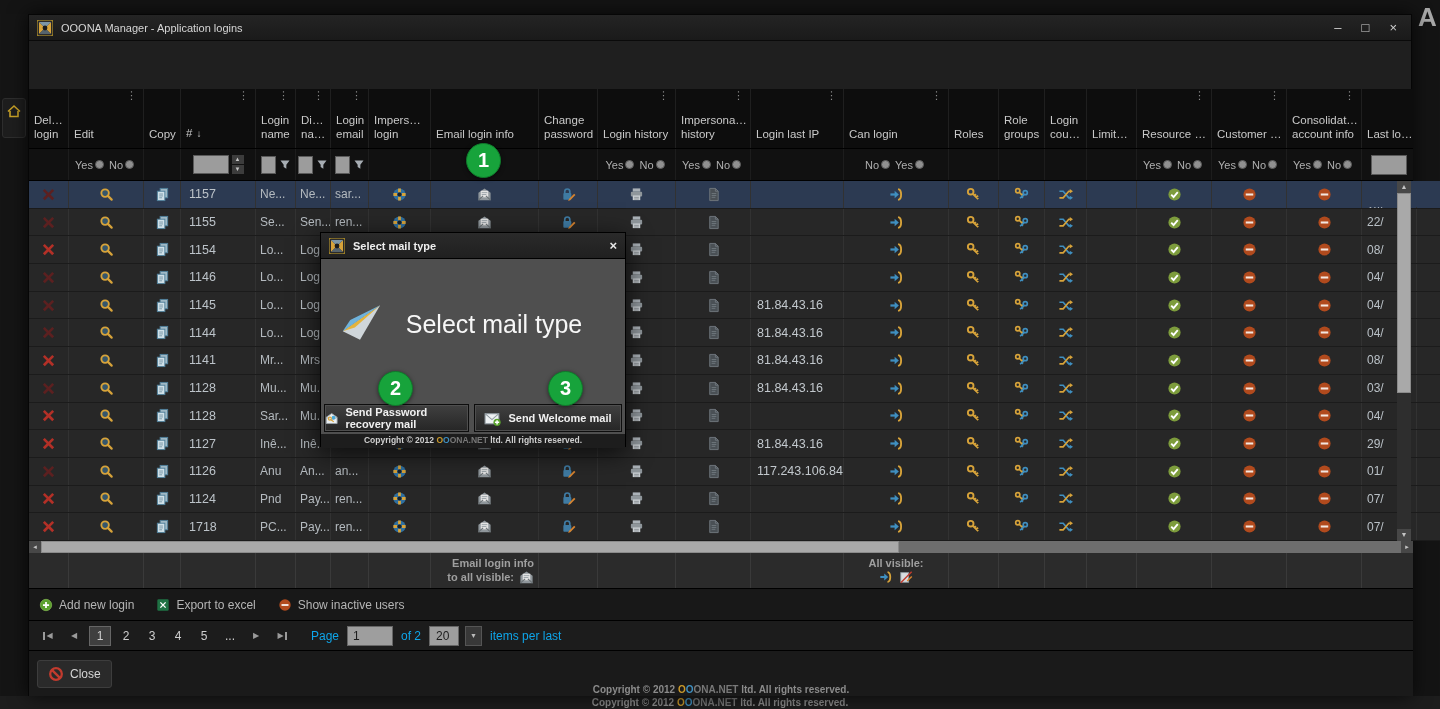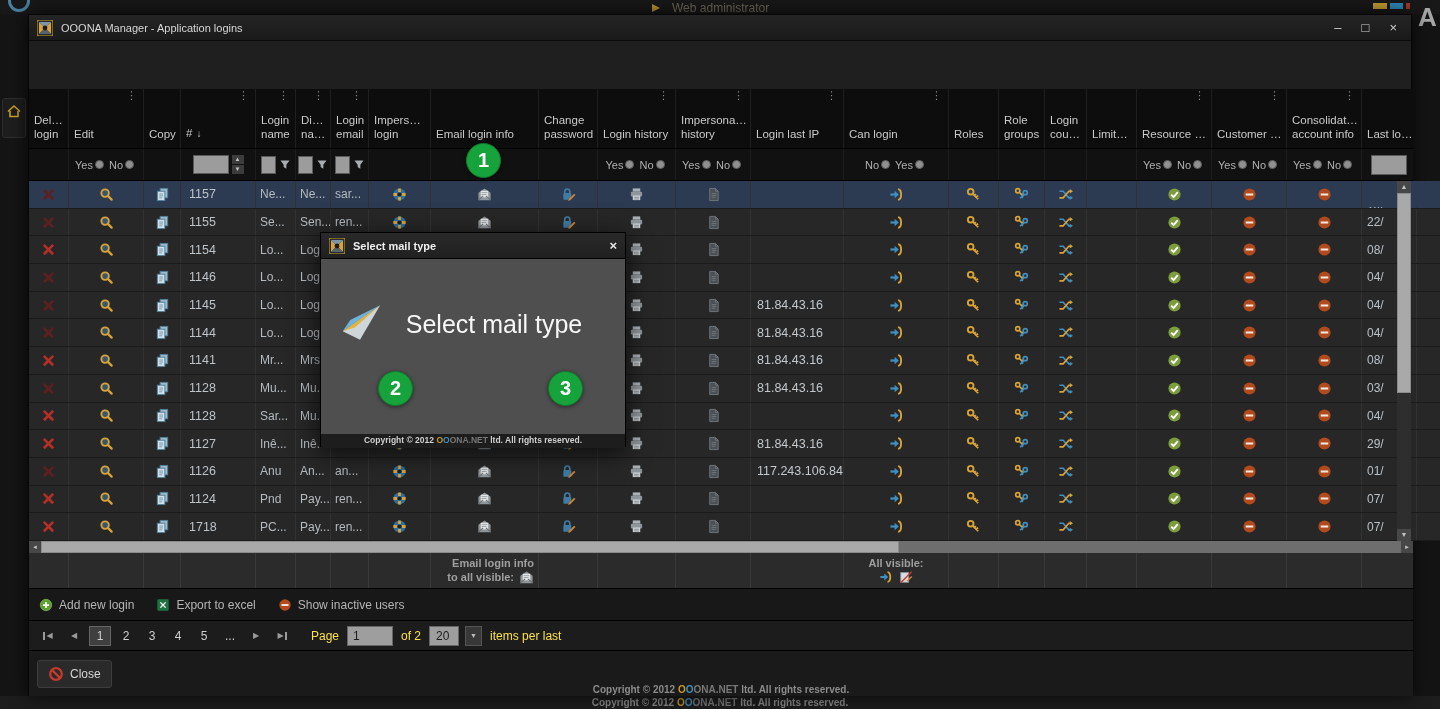--- a/index.html
+++ b/index.html
@@ -84,21 +84,21 @@
   
   .toolbar{position:absolute;left:0;top:574px;width:1384px;height:32px;background:#181818;border-bottom:1px solid #000;display:flex;align-items:center;gap:22px;padding-left:10px}
   .tbi{display:flex;align-items:center;gap:6px;color:#b5b5b5;font-size:12px;cursor:default}
 
   
   .pager{position:absolute;left:0;top:606px;width:1384px;height:30px;background:#1c1c1c;border-bottom:1px solid #000;display:flex;align-items:center;gap:4px;padding:0 8px}
   .pgbtn{width:22px;height:20px;display:flex;align-items:center;justify-content:center;color:#9a9a9a;font-size:8px;gap:1px}
   .pgbtn .bar{display:inline-block;width:2px;height:8px;background:#9a9a9a}
   .pgn{min-width:22px;height:20px;display:flex;align-items:center;justify-content:center;color:#cfcfcf;font-size:12px;padding:0 3px}
   .pgn.active{background:#3f3f3f;border:1px solid #666}
-  .pglabel{color:#fde047;font-size:12px;margin:0 4px}
+  .pglabel{color:#0ea5e9;font-size:12px;margin:0 4px}
   .pginput{width:46px;height:20px;background:#9e9e9e;border:1px solid #666;color:#1c1c1c;font-size:12px;padding:0 5px;font-family:"Liberation Sans",sans-serif}
   .pgsize{width:30px;height:20px;background:#9e9e9e;border:1px solid #666;color:#1c1c1c;font-size:12px;display:flex;align-items:center;padding-left:6px}
   .pgdrop{width:17px;height:20px;background:#383838;border:1px solid #555;color:#bbb;font-size:7px;display:flex;align-items:center;justify-content:center;margin-left:2px}
   .pgright{margin-left:auto;display:flex;align-items:center;gap:8px}
   .pgrange{color:#a5a5a5;font-size:12px;margin-right:6px}
   .roundbtn{width:25px;height:25px;border-radius:50%;background:#272727;border:1px solid #3f3f3f;display:flex;align-items:center;justify-content:center}
 
   
   .bottombar{position:absolute;left:0;top:636px;width:1384px;height:45px;background:#1a1a1a}
   .close-btn{position:absolute;left:8px;top:9px;height:28px;background:#2a2a2a;border:1px solid #3d3d3d;border-radius:3px;display:flex;align-items:center;gap:6px;padding:0 10px}
@@ -269,28 +269,20 @@
       </symbol>
     <symbol id="i-home" viewBox="0 0 16 16">
         <path d="M2 8.5L8 3l6 5.5" fill="none" stroke="#c9a227" stroke-width="1.6"></path>
         <path d="M4 8v5.5h8V8" fill="none" stroke="#c9a227" stroke-width="1.6"></path>
       </symbol>
   </defs>
 </svg>
 
 <div class="screen">
 
-  <div class="top-strip">
-    <div class="browser-logo"></div>
-    <span class="browser-tab-glyph"></span>
-    <span class="browser-tab-title">Web administrator</span>
-    <div class="tabbit y"></div>
-    <div class="tabbit b"></div>
-    <div class="tabbit r"></div>
-  </div>
   <span class="browser-a">A</span>
   <div class="left-strip">
     <div class="home-btn">
       <svg class="ic" style="width:16px;height:16px">
           <use href="#i-home"></use>
         </svg>
     </div>
   </div>
   <div class="bottom-strip">
     <span>Copyright © 2012 </span><span class="brand-o1">O</span><span class="brand-o2">O</span><span class="brand-rest">ONA.NET</span><span> ltd. All rights reserved.</span>
@@ -1936,20 +1928,34 @@
       <span class="mt">Select mail type</span>
       <span class="modal-x">×</span>
     </div>
     <div class="modal-body">
       <div class="modal-hero">
         <svg class="ic" style="width:46px;height:46px">
             <use href="#i-plane"></use>
           </svg>
         <span class="modal-heading">Select mail type</span>
       </div>
+      <div class="modal-btns">
+        <div class="mbtn b1">
+          <svg class="ic" style="width:17px;height:17px">
+              <use href="#i-mailkey"></use>
+            </svg>
+          <span>Send Password recovery mail</span>
+        </div>
+        <div class="mbtn b2">
+          <svg class="ic" style="width:17px;height:17px">
+              <use href="#i-mailplus"></use>
+            </svg>
+          <span>Send Welcome mail</span>
+        </div>
+      </div>
     </div>
     <div class="modal-foot">
       <span>Copyright © 2012 </span><span class="brand-o1">O</span><span class="brand-o2">O</span><span class="brand-rest">ONA.NET</span><span> ltd. All rights reserved.</span>
     </div>
   </div>
 
   <div class="badge" id="badge1">1</div>
   <div class="badge" id="badge2">2</div>
   <div class="badge" id="badge3">3</div>
 

